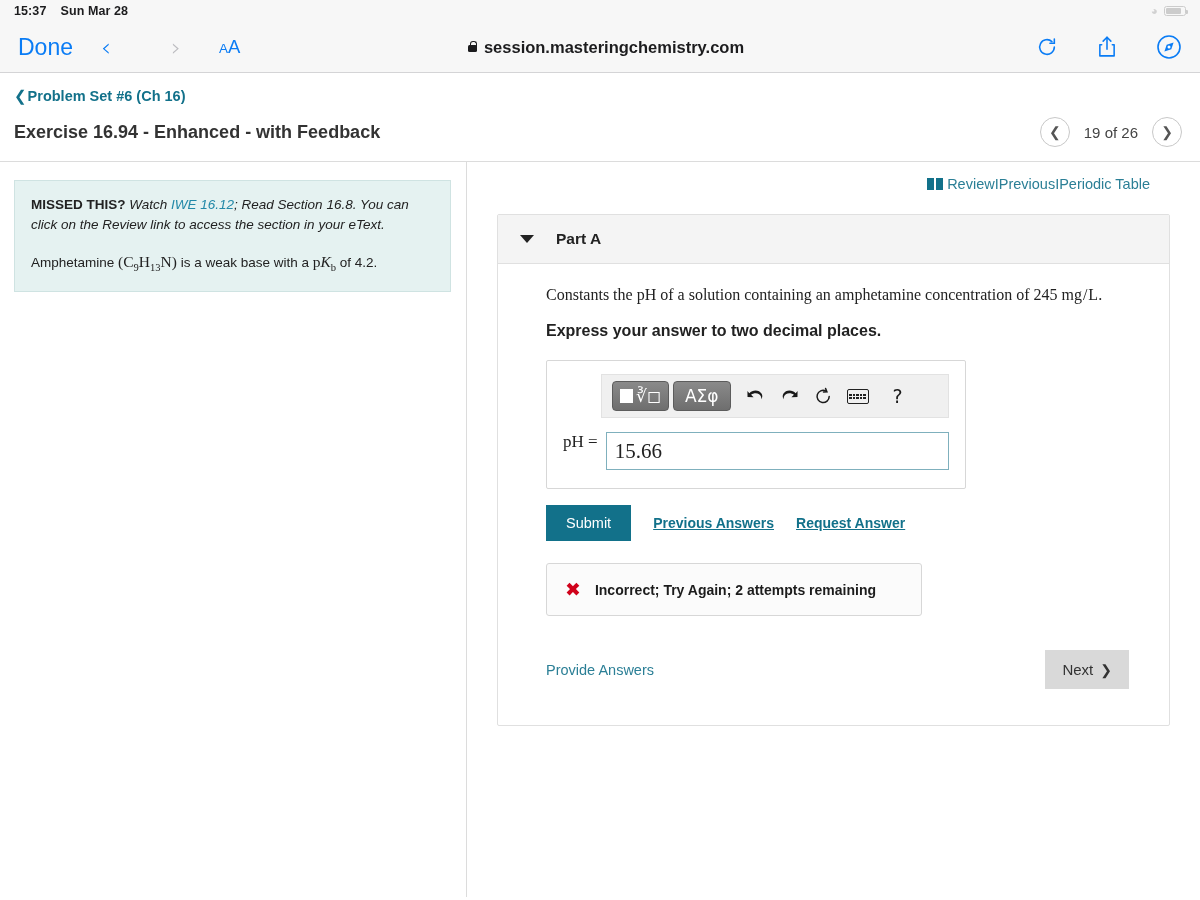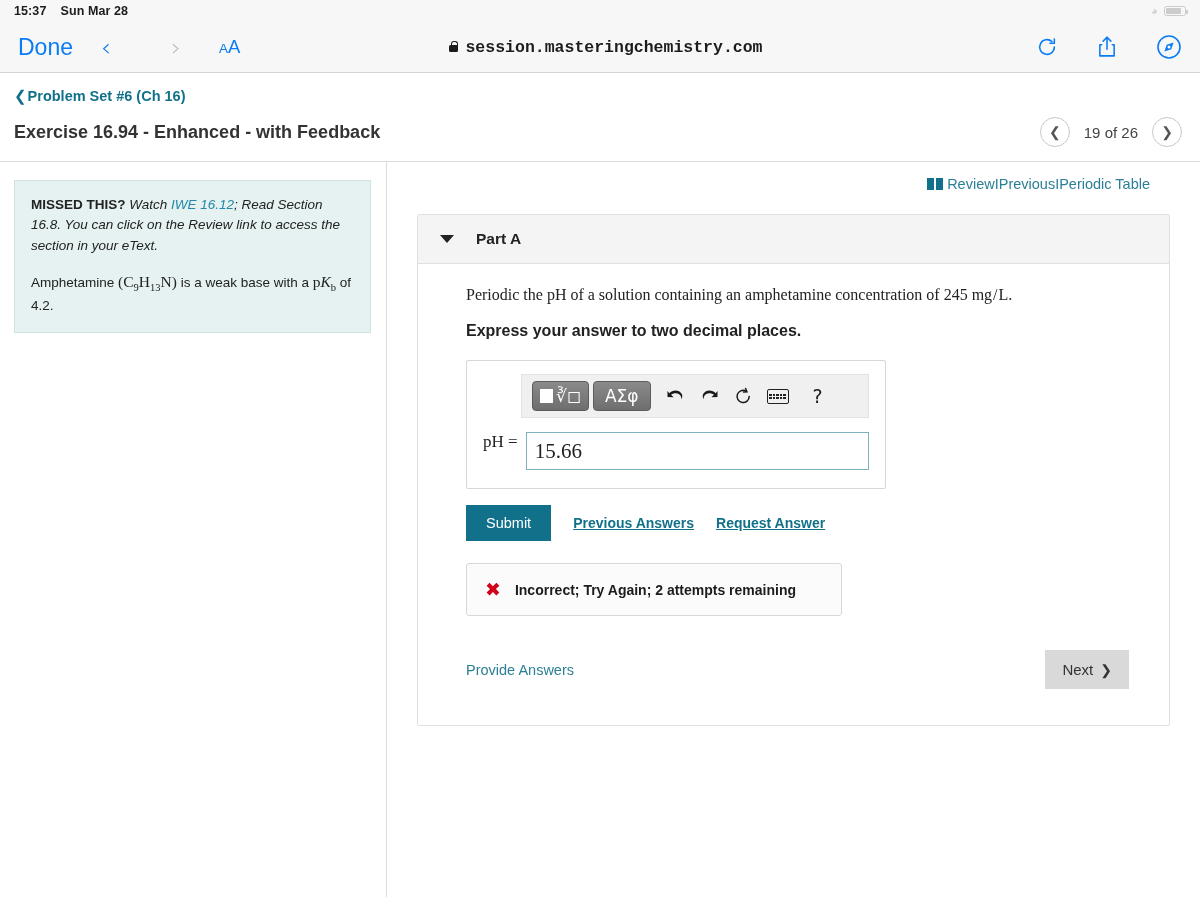--- a/index.html
+++ b/index.html
@@ -66,21 +66,20 @@
   }
   .chev-nav.back { color: #0a7cf5; margin-right: 48px; }
   .chev-nav.fwd { color: #bcbcc0; margin-right: 32px; }
   #aa-btn { color: #0a7cf5; cursor: pointer; display: flex; align-items: baseline; }
   #aa-btn .small { font-size: 13.5px; }
   #aa-btn .big { font-size: 18.5px; }
   #urlwrap {
     position: absolute; left: 12px; right: 0;
     display: flex; justify-content: center; 
     pointer-events: none;
-    font-family: Liberation Mono, monospace;
   }
   #urlbox {
     display: flex; align-items: center; gap: 7px;
     pointer-events: auto; cursor: text;
   }
   .lock {
     width: 9px; height: 7px; background: #1c1c1e;
     border-radius: 1.5px; position: relative; margin-top: 3px;
   }
   .lock::before {
@@ -116,21 +115,21 @@
     width: 30px; height: 30px; border-radius: 50%;
     border: 1px solid #c8c8c8; background: #fff;
     display: flex; align-items: center; justify-content: center;
     color: #555; font-size: 14px; cursor: pointer;
     font-family: "DejaVu Sans", sans-serif;
   }
   #pager-label { font-size: 15px; color: #444; }
 
   
   #bodywrap { display: flex; height: 735px; }
-  #leftcol { width: 387px; border-right: 1px solid #dcdcdc; padding: 18px 15px 0 14px; }
+  #leftcol { width: 467px; border-right: 1px solid #dcdcdc; padding: 18px 15px 0 14px; }
   #missed-box {
     background: #e5f2f1; border: 1px solid #cfe3e2;
     padding: 14px 16px 16px 16px;
     font-size: 13.5px; line-height: 1.5; color: #222;
   }
   #missed-box .em { font-weight: bold; }
   #missed-box .ital { font-style: italic; }
   #missed-box a { color: #2389a8; text-decoration: none; font-style: italic; }
   .mathserif { font-family: "Liberation Serif", serif; font-size: 15.5px; }
   .mathserif sub { font-size: 68%; }
@@ -357,21 +356,21 @@
     </div>
 
     <div id="partcard">
       <div id="partheader">
         <span class="tri-down"></span>
         <span id="part-label">Part A</span>
       </div>
 
       <div id="partbody">
         <div id="question">
-          <span>Periodic the </span><span class="mu">pH</span><span> of a solution containing an amphetamine concentration of 245 </span><span class="frac">
+          <span>Constants the </span><span class="mu">pH</span><span> of a solution containing an amphetamine concentration of 245 </span><span class="frac">
               <span>mg</span>
               <span class="slash">/</span>
               <span>L</span>
             </span><span>.</span>
         </div>
 
         <div id="express">Express your answer to two decimal places.</div>
 
         <div id="answerbox">
           <div id="mathtoolbar">

